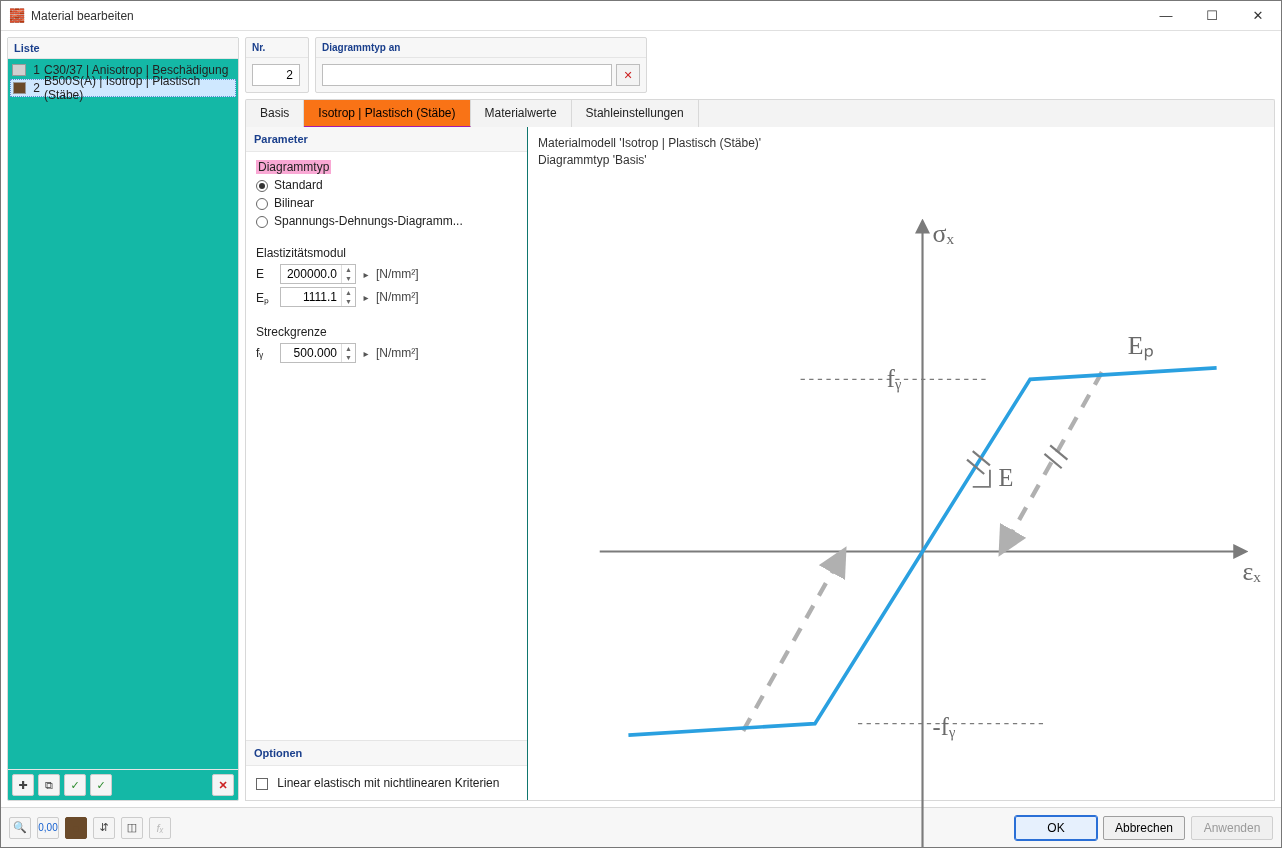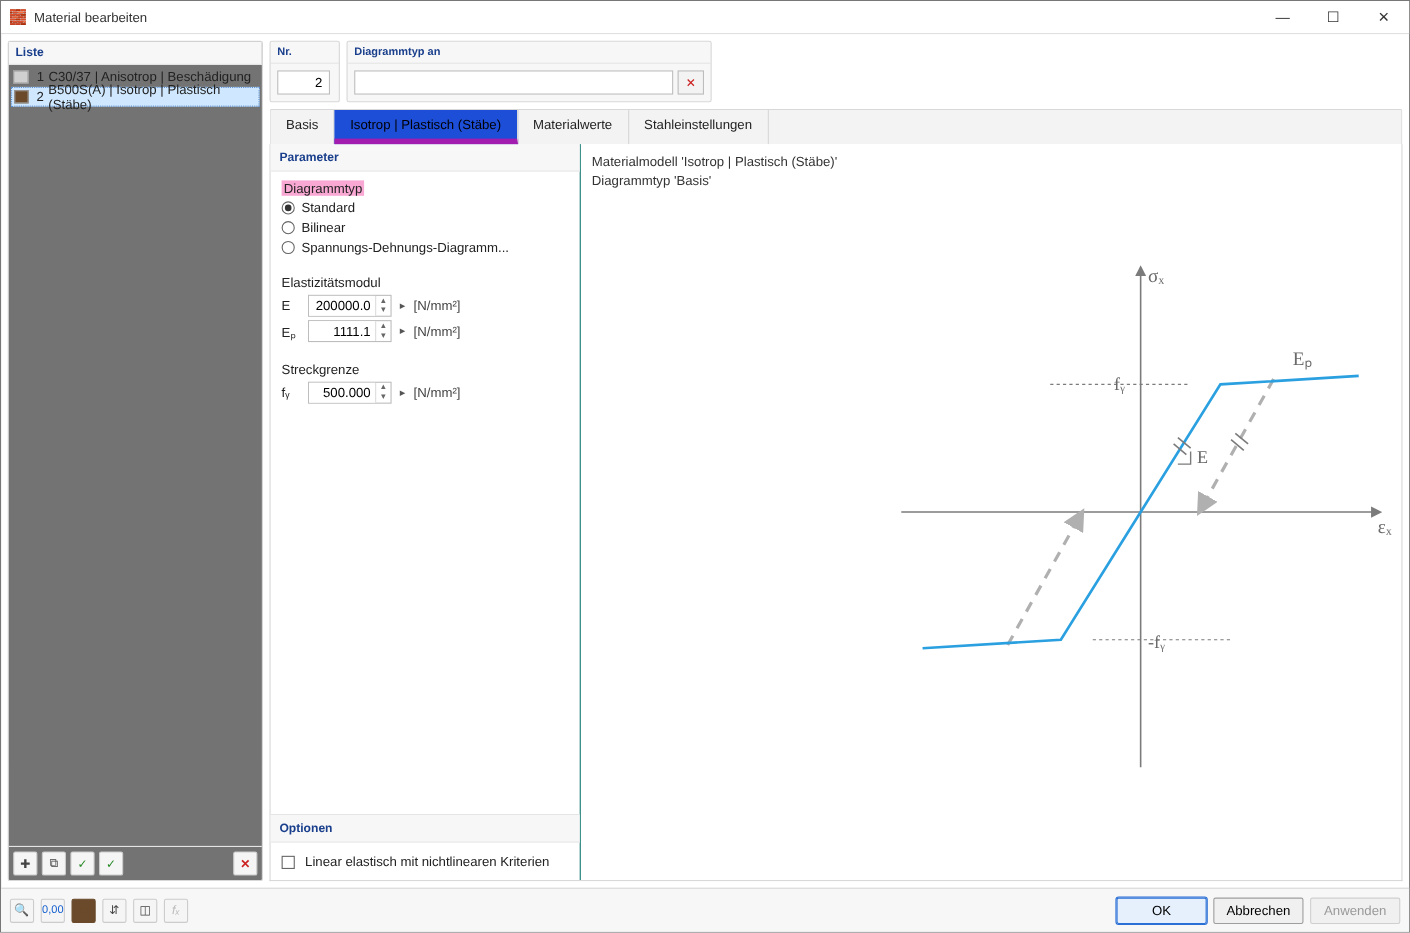--- a/index.html
+++ b/index.html
@@ -4,62 +4,62 @@
 <style>
   html,body{margin:0;padding:0;height:100%;width:100%;font-family:"Segoe UI",Arial,sans-serif;font-size:12px;color:#222;background:#fff;overflow:hidden}
   *{box-sizing:border-box}
   .window{width:1282px;height:848px;border:1px solid #777;display:flex;flex-direction:column;background:#fff}
   .titlebar{height:30px;display:flex;align-items:center;padding:0 0 0 8px;background:#fff;border-bottom:1px solid #e0e0e0}
   .titlebar .t-icon{width:16px;height:16px;margin-right:6px;display:flex;align-items:center;justify-content:center;font-size:13px}
   .titlebar .t-text{flex:1;font-size:12px;color:#333}
   .t-btns{display:flex;height:100%}
   .t-btn{width:46px;height:100%;display:flex;align-items:center;justify-content:center;font-size:13px;color:#333}
   .body{flex:1;display:flex;padding:6px;gap:6px;min-height:0}
-  .panel{border:1px solid #d8d8d8;border-radius:2px;background:#737373;display:flex;flex-direction:column;min-height:0}
+  .panel{border:1px solid #d8d8d8;border-radius:2px;background:#14b8a6;display:flex;flex-direction:column;min-height:0}
   .panel-title{color:#1a3f8c;font-weight:bold;font-size:11px;padding:4px 6px 4px 6px;border-bottom:1px solid #e5e5e5;background:#f7f7f7}
   .liste{width:232px;display:flex;flex-direction:column}
   .liste .list-area{flex:1;padding:2px;overflow:auto}
   .list-row{display:flex;align-items:center;height:18px;padding:0 2px;gap:4px}
   .list-row .sw{width:14px;height:12px;border:1px solid #999;background:#d0d0d0}
   .list-row .idx{width:10px;text-align:right}
   .list-row.sel{background:#cfe8ff;border:1px dotted #5b8ed1}
   .list-toolbar{display:flex;gap:4px;padding:4px;border-top:1px solid #e5e5e5;align-items:center}
   .mini-btn{width:22px;height:22px;border:1px solid #ccc;background:#f5f5f5;display:flex;align-items:center;justify-content:center;border-radius:2px;font-size:11px;color:#444}
   .right{flex:1;display:flex;flex-direction:column;min-width:0;gap:6px}
   .top-fields{display:flex;gap:6px}
   .fieldbox{display:flex;flex-direction:column;border:1px solid #d8d8d8;border-radius:2px;background:#f7f7f7}
   .fieldbox .fb-title{color:#1a3f8c;font-weight:bold;font-size:10px;padding:4px 6px;border-bottom:1px solid #e5e5e5}
   .fieldbox .fb-body{padding:6px;display:flex;align-items:center}
   .num-input,.text-input{height:22px;border:1px solid #bdbdbd;background:#fff;padding:0 6px;font:inherit}
   .num-input{text-align:right;width:48px}
   .name-input{flex:1}
   .icon-btn{width:24px;height:22px;border:1px solid #bdbdbd;background:#f3f3f3;margin-left:4px;display:flex;align-items:center;justify-content:center;font-size:11px}
   .tabs{display:flex;border:1px solid #d8d8d8;border-bottom:none;background:#f3f3f3;border-radius:2px 2px 0 0}
   .tab{padding:6px 14px;border-right:1px solid #d8d8d8;cursor:default}
-  .tab.active{background:#1d4ed8;font-weight:normal;border-bottom:5px solid #a21caf;position:relative;color:#000}
+  .tab.active{background:#f97316;font-weight:normal;border-bottom:1px solid #a21caf;position:relative;color:#000}
   .content{flex:1;display:flex;border:1px solid #d8d8d8;border-top:none;min-height:0}
   .param-col{width:282px;border-right:1px solid #0f766e;display:flex;flex-direction:column}
   .section-title{color:#1a3f8c;font-weight:bold;font-size:11px;padding:6px 8px;border-bottom:1px solid #e8e8e8;background:#f7f7f7}
   .param-body{padding:8px 10px;flex:1;overflow:auto;font-size:12px}
   .hl{background:#f9a8d4;padding:0 2px}
-  .radio-row{display:flex;align-items:center;gap:6px;margin:4px 0}
+  .radio-row{display:flex;align-items:flex-end;gap:6px;margin:4px 0}
   .radio{width:12px;height:12px;border:1px solid #666;border-radius:50%;display:inline-flex;align-items:center;justify-content:center}
   .radio.checked::after{content:"";width:6px;height:6px;background:#333;border-radius:50%}
   .grp-label{margin-top:18px;margin-bottom:4px;color:#222}
   .inp-row{display:flex;align-items:center;gap:6px;margin:3px 0}
   .inp-row .sym{width:18px}
   .spin{width:76px;height:20px;border:1px solid #bdbdbd;background:#fff;display:flex}
   .spin input{flex:1;border:none;text-align:right;padding:0 4px;font:inherit;min-width:0}
   .spin .updn{width:14px;display:flex;flex-direction:column;border-left:1px solid #ddd}
   .spin .updn span{flex:1;display:flex;align-items:center;justify-content:center;font-size:7px;color:#666}
   .after{width:8px;height:18px;display:flex;align-items:center;justify-content:center;font-size:10px;color:#555}
   .unit{color:#444}
   .options{border-top:1px solid #e5e5e5}
   .chk{width:12px;height:12px;border:1px solid #666;display:inline-block;margin-right:6px;vertical-align:middle}
-  .diagram-col{flex:1;display:flex;flex-direction:row;min-width:0}
+  .diagram-col{flex:1;display:flex;flex-direction:column;min-width:0}
   .diag-head{padding:8px 10px;color:#333;font-size:12px;line-height:1.4}
   .diag-canvas{flex:1;position:relative}
   .footer{height:40px;border-top:1px solid #d8d8d8;display:flex;align-items:center;padding:0 8px;gap:6px;background:#f7f7f7}
   .footer .spacer{flex:1}
   .btn{min-width:82px;height:24px;border:1px solid #9e9e9e;background:#f0f0f0;display:flex;align-items:center;justify-content:center;border-radius:2px;font:inherit}
   .btn.primary{border:1px solid #2a6fd6;outline:1px solid #2a6fd6;background:#e6f0fd}
   .btn.disabled{color:#9a9a9a;background:#f0f0f0;border-color:#cfcfcf}
   svg text{font-family:Georgia,"Times New Roman",serif}
 </style>
 </head>

